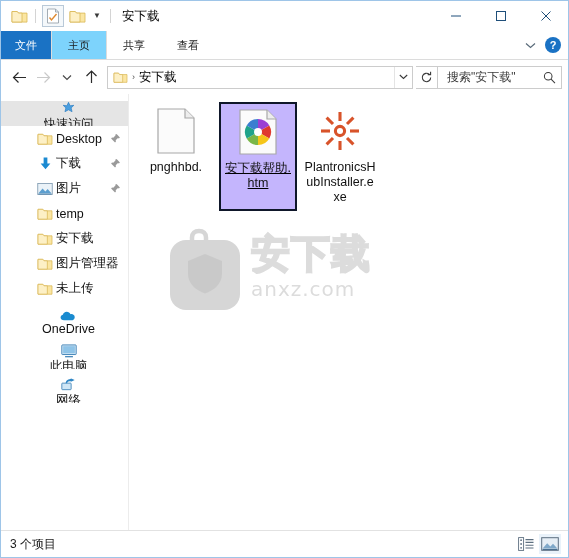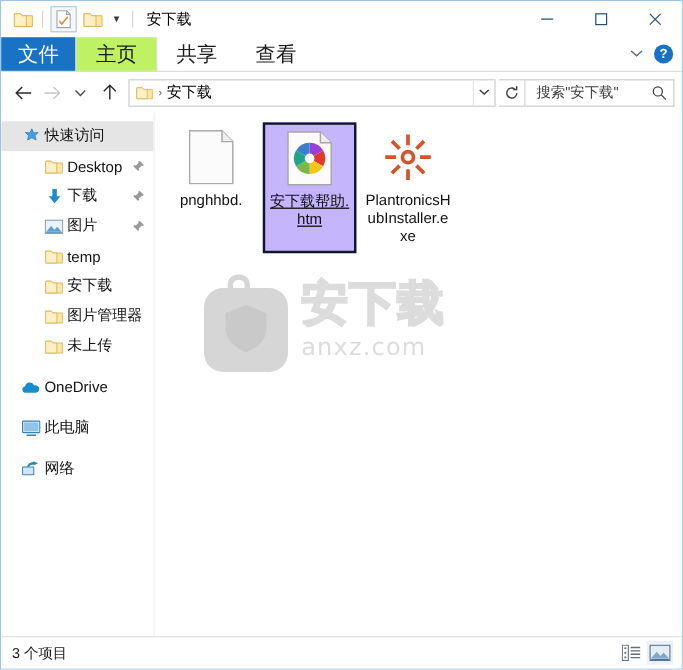--- a/index.html
+++ b/index.html
@@ -92,35 +92,35 @@
     display: flex;
     align-items: stretch;
     background: #ffffff;
     border-bottom: 1px solid #dcdcdc;
     flex: 0 0 auto;
   }
   .tab {
     display: flex;
     align-items: center;
     justify-content: center;
-    font-size: 17px;
+    font-size: 11px;
     color: #1a1a1a;
     padding: 0 16px;
     box-sizing: border-box;
     white-space: nowrap;
   }
   .tab.file {
     background: #1a72c4;
     color: #ffffff;
     padding: 0 14px;
   }
   .tab.active-home {
     border-left: 1px solid #dcdcdc;
     border-right: 1px solid #dcdcdc;
-    background: #bef264;
+    background: #7dd3fc;
     text-align: right;
   }
   .ribbon-spacer { flex: 1 1 auto; }
   .ribbon-right {
     display: flex;
     align-items: center;
     padding-right: 7px;
     gap: 9px;
   }
   .chevron-down {
@@ -261,21 +261,21 @@
   .nav-item .ico {
     width: 22px;
     min-width: 22px;
     display: flex;
     align-items: center;
     justify-content: center;
   }
   .nav-item .label { flex: 1 1 auto; overflow: hidden; }
   .nav-item .pin { width: 14px; display: flex; align-items: center; justify-content: center; }
   .lvl1 { padding-left: 33px; align-items: center; }
-  .lvl-root { padding-left: 14px; }
+  .lvl-root { padding-left: 14px; flex-direction: column; }
   .nav-gap { height: 9px; }
 
   .content {
     flex: 1 1 auto;
     position: relative;
     background: #ffffff;
     overflow: hidden;
   }
   .files {
     display: flex;

